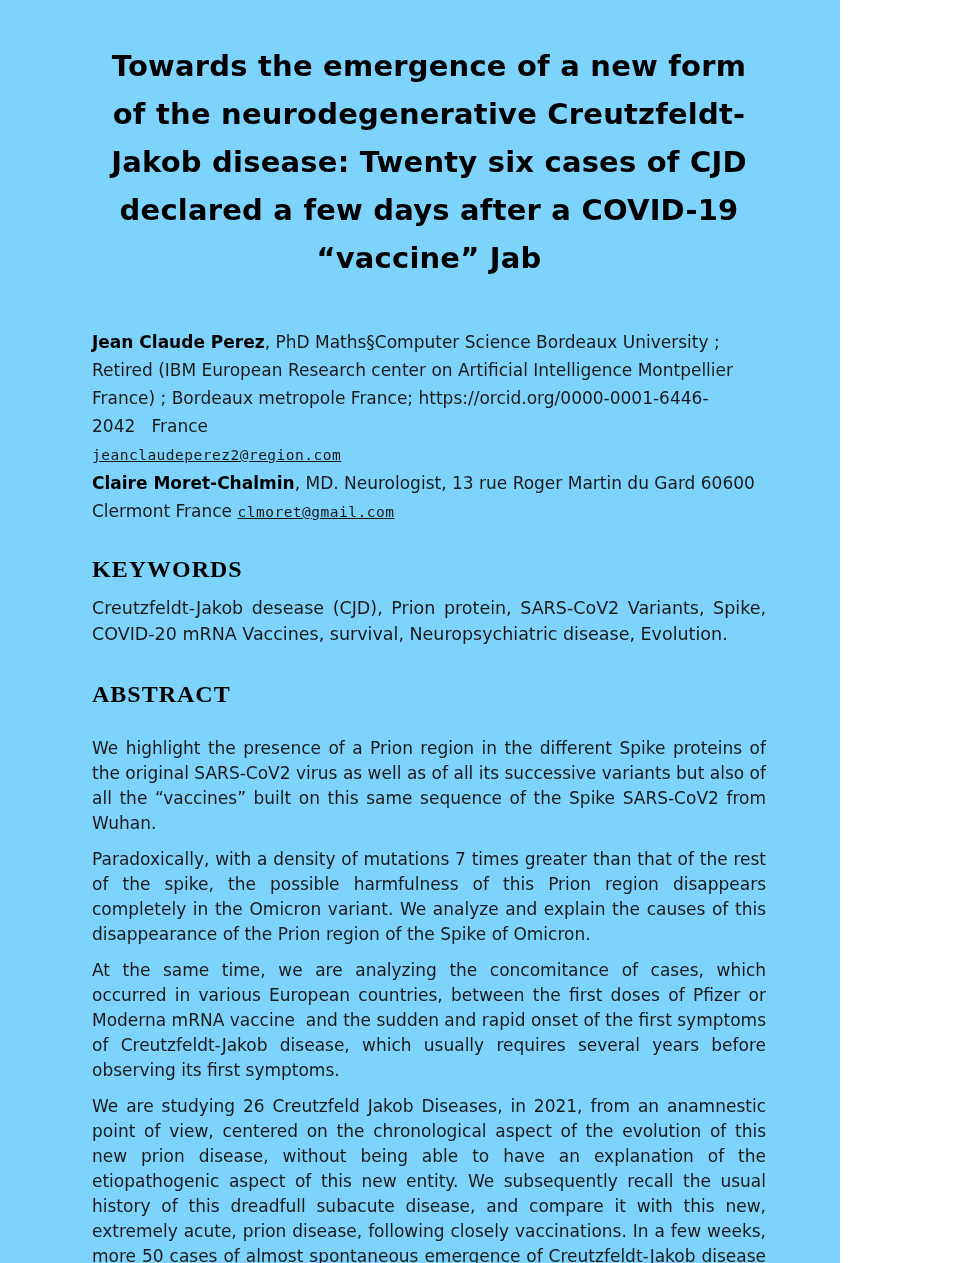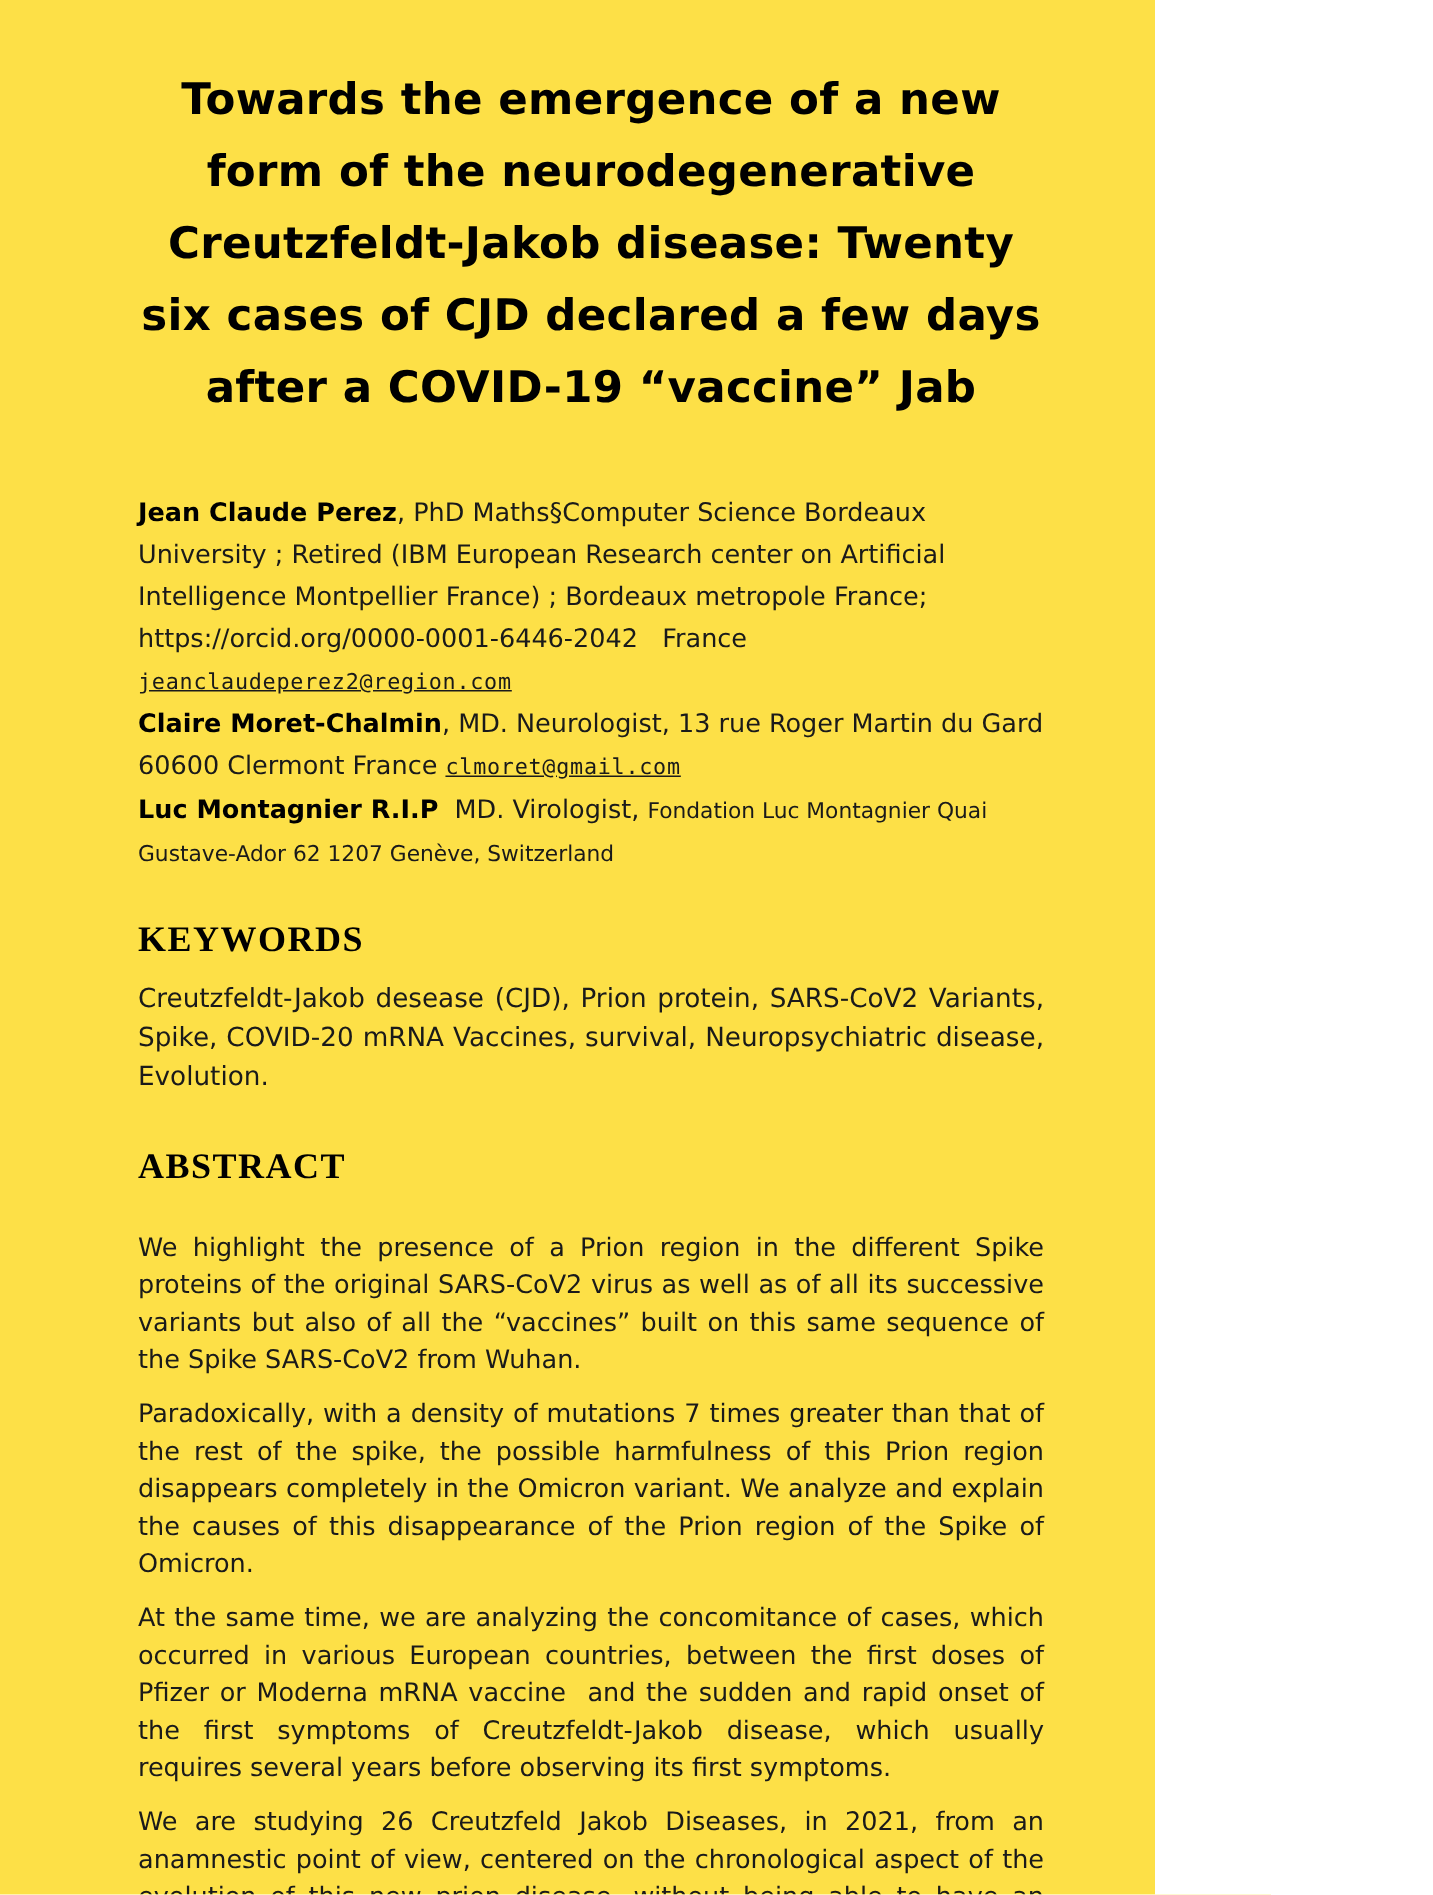--- a/index.html
+++ b/index.html
@@ -4,26 +4,26 @@
 <style>
   html, body {
     margin: 0;
     padding: 0;
     background: #ffffff;
     color: #111111;
     font-family: "DejaVu Sans", sans-serif;
   }
   .page {
     position: relative;
-    width: 770px;
+    width: 840px;
     height: 1263px;
     box-sizing: border-box;
     padding: 34px 74px 0 92px;
     overflow: hidden;
-    background: #fde047;
+    background: #7dd3fc;
   }
   .paper-title {
     font-family: "DejaVu Sans", sans-serif;
     font-weight: 700;
     font-size: 29px;
     line-height: 48px;
     text-align: center;
     color: #000000;
     margin: 8px 0 0 0;
     letter-spacing: 0.2px;
@@ -86,21 +86,20 @@
 
   <h1 class="paper-title">Towards the emergence of a new form of the neurodegenerative Creutzfeldt-Jakob disease: Twenty six cases of CJD declared a few days after a COVID-19 “vaccine” Jab</h1>
 
   <div class="authors">
 
     <p><span class="author-name">Jean Claude Perez</span><span>, PhD Maths§Computer Science Bordeaux University ; Retired (IBM European Research center on Artificial Intelligence Montpellier France) ; Bordeaux metropole France; https://orcid.org/0000-0001-6446-2042&nbsp;&nbsp;&nbsp;France</span></p>
     <p><a class="email-link">jeanclaudeperez2@region.com</a></p>
 
     <p><span class="author-name">Claire Moret-Chalmin</span><span>, MD. Neurologist, 13 rue Roger Martin du Gard 60600 Clermont France </span><a class="email-link">clmoret@gmail.com</a></p>
 
-    <p><span class="author-name">Luc Montagnier R.I.P</span><span>&nbsp; MD. Virologist, </span><span class="author-small">Fondation Luc Montagnier Quai Gustave-Ador 62 1207 Genève, Switzerland</span></p>
 
   </div>
 
   <h2 class="section-heading">KEYWORDS</h2>
   <p class="keywords-text">Creutzfeldt-Jakob desease (CJD), Prion protein, SARS-CoV2 Variants, Spike, COVID-20 mRNA Vaccines, survival, Neuropsychiatric disease, Evolution.</p>
 
   <h2 class="section-heading abstract-heading">ABSTRACT</h2>
 
   <div class="abstract">
     <p>We highlight the presence of a Prion region in the different Spike proteins of the original SARS-CoV2 virus as well as of all its successive variants but also of all the “vaccines” built on this same sequence of the Spike SARS-CoV2 from Wuhan.</p>

